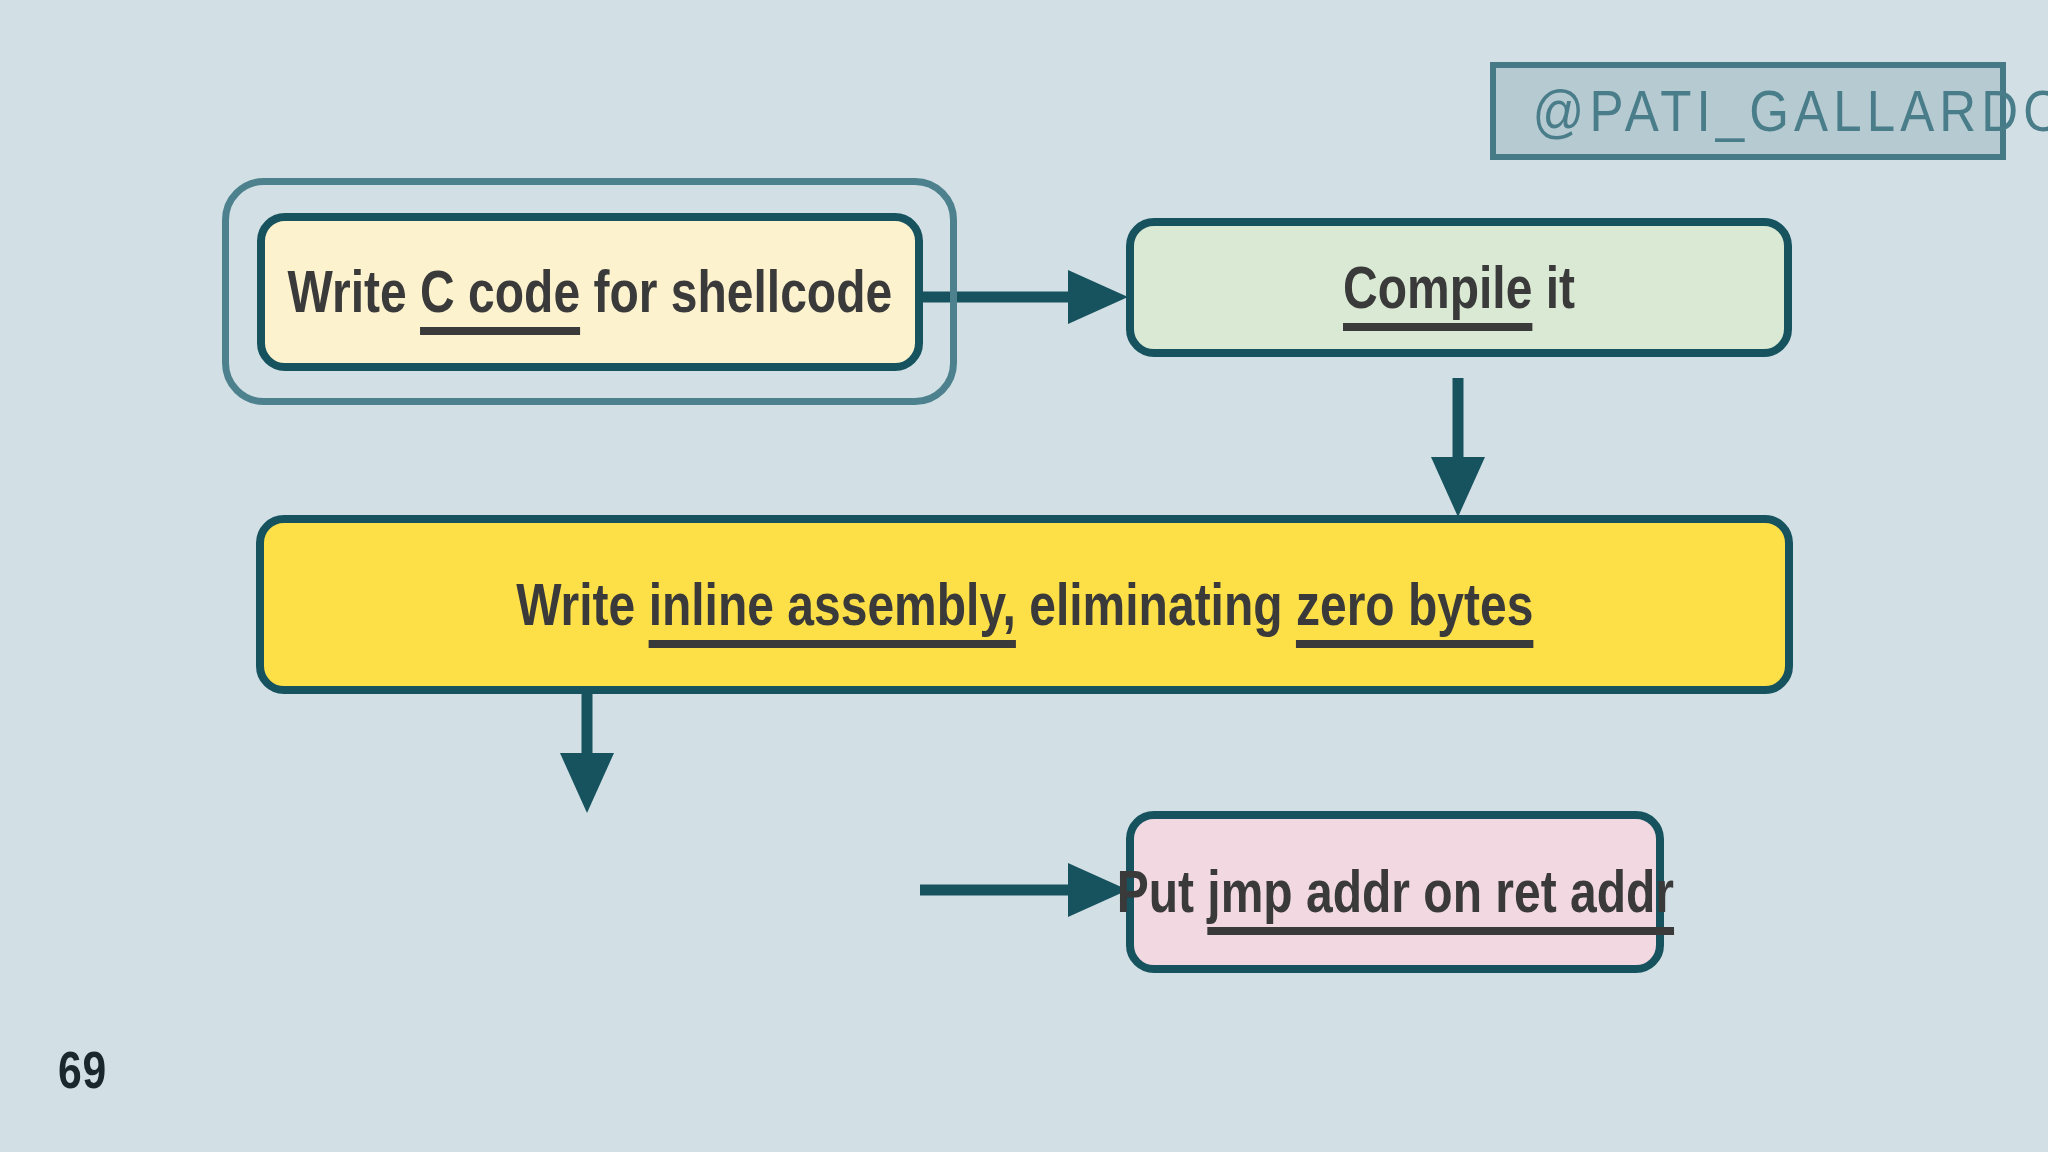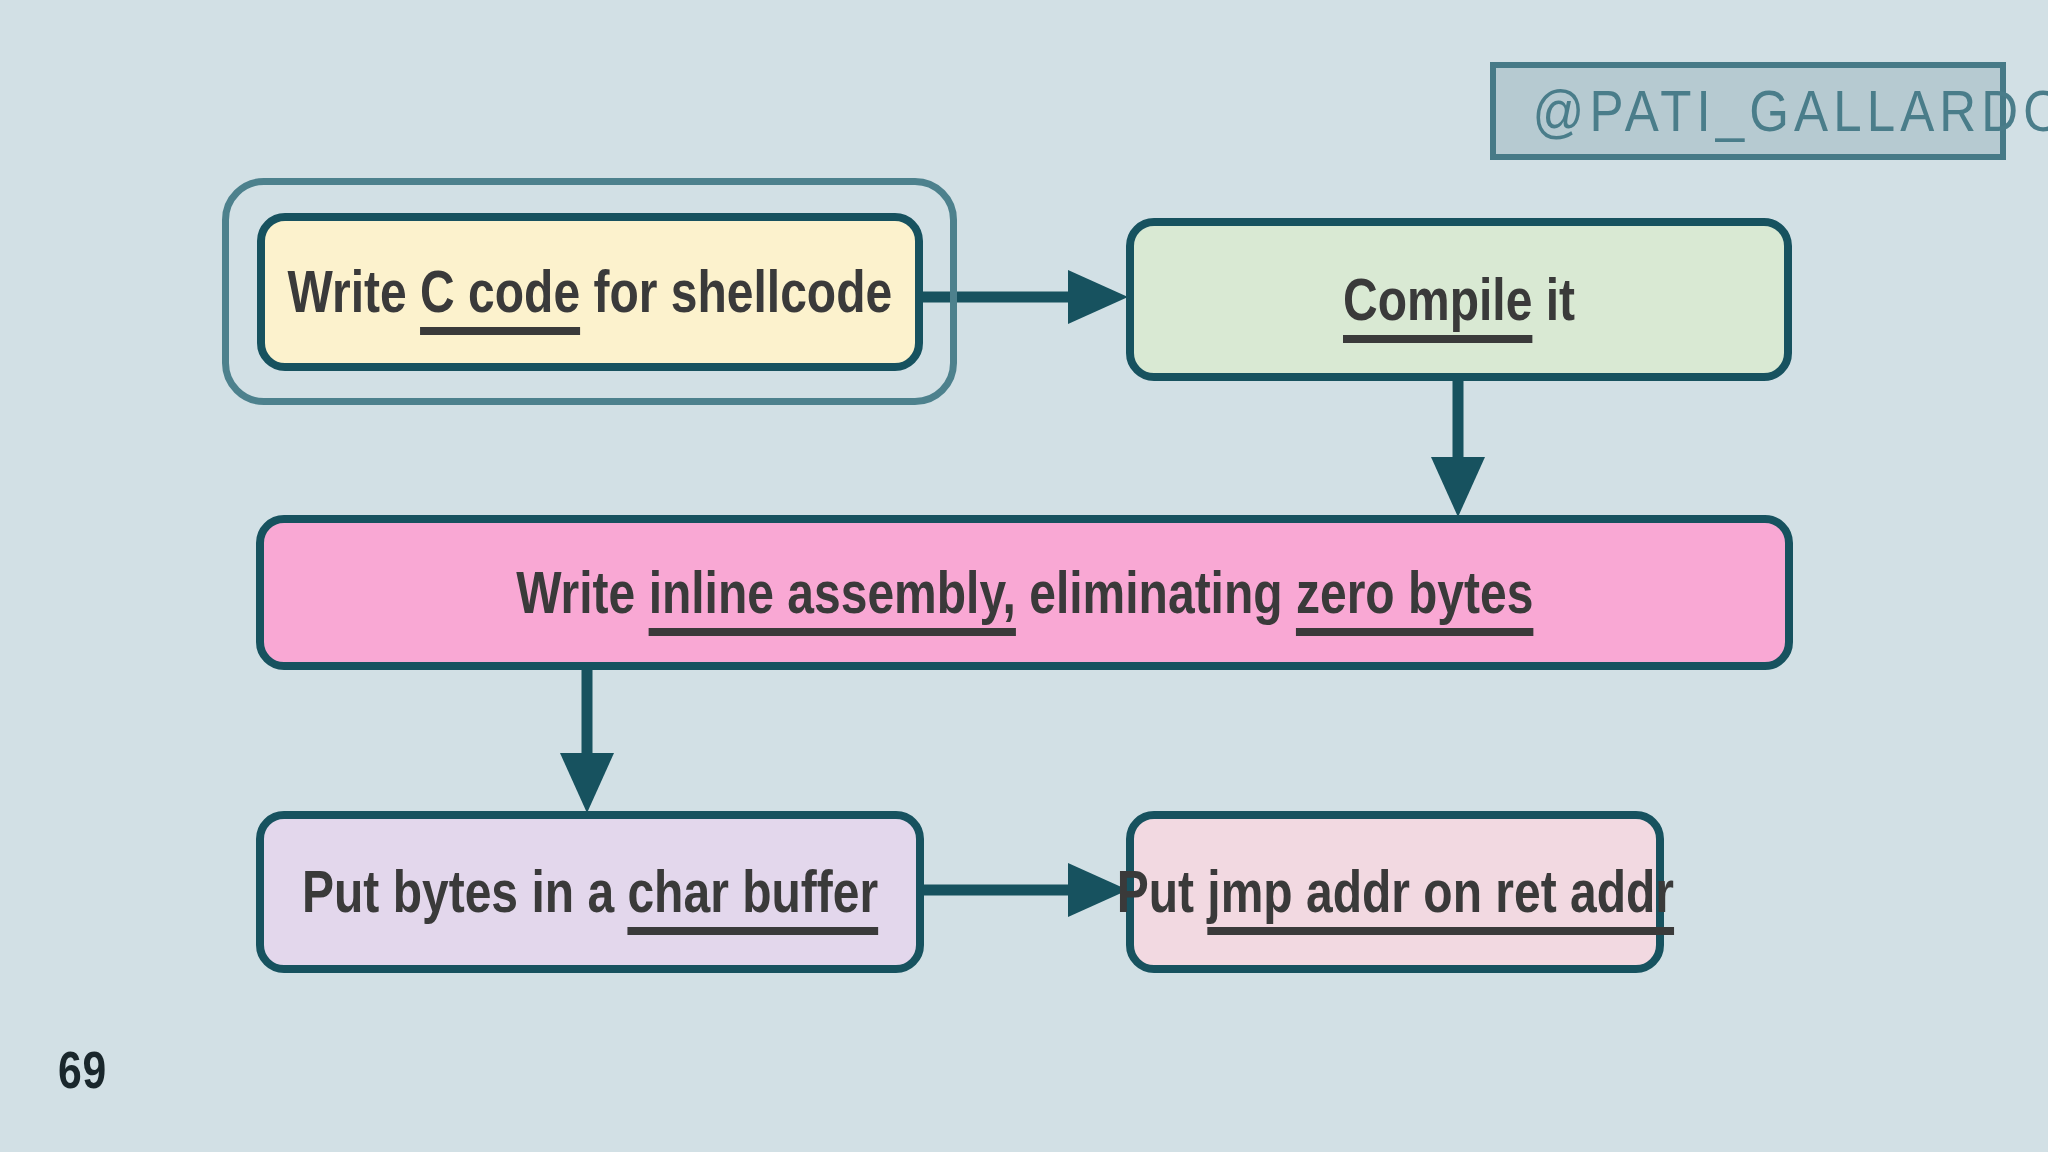--- a/index.html
+++ b/index.html
@@ -92,31 +92,28 @@
       <polygon points="1128,890 1068,863 1068,917"></polygon>
     </g>
   </svg>
 
   <div class="outer-ring" style="left:222px;top:178px;width:735px;height:227px;">
     <div class="node" style="width: 666px; height: 158px; background-color: rgb(252, 242, 205);">
       <span class="label"><span>Write </span><span class="u">C code</span><span> for shellcode</span></span>
     </div>
   </div>
 
-  <div class="node" style="left: 1126px; top: 218px; width: 666px; height: 163px; background-color: rgb(217, 233, 211);">
+  <div class="node" style="left: 1126px; top: 218px; width: 666px; height: 139px; background-color: rgb(217, 233, 211);">
     <span class="label"><span class="u">Compile</span><span> it</span></span>
   </div>
 
-  <div class="node" style="left: 256px; top: 515px; width: 1537px; height: 155px; background-color: #f9a8d4;">
+  <div class="node" style="left: 256px; top: 515px; width: 1537px; height: 179px; background-color: #fde047;">
     <span class="label"><span>Write </span><span class="u">inline assembly,</span><span> eliminating </span><span class="u">zero bytes</span></span>
   </div>
 
-  <div class="node" style="left: 256px; top: 811px; width: 668px; height: 162px; background-color: rgb(227, 215, 236);">
-    <span class="label"><span>Put bytes in a </span><span class="u">char buffer</span></span>
-  </div>
 
   <div class="node" style="left: 1126px; top: 811px; width: 538px; height: 162px; background-color: rgb(242, 217, 225);">
     <span class="label"><span>Put </span><span class="u">jmp addr on ret addr</span></span>
   </div>
 
   <div class="badge">
     <span class="label">@PATI_GALLARDO</span>
   </div>
 
   <div class="page-number">69</div>

